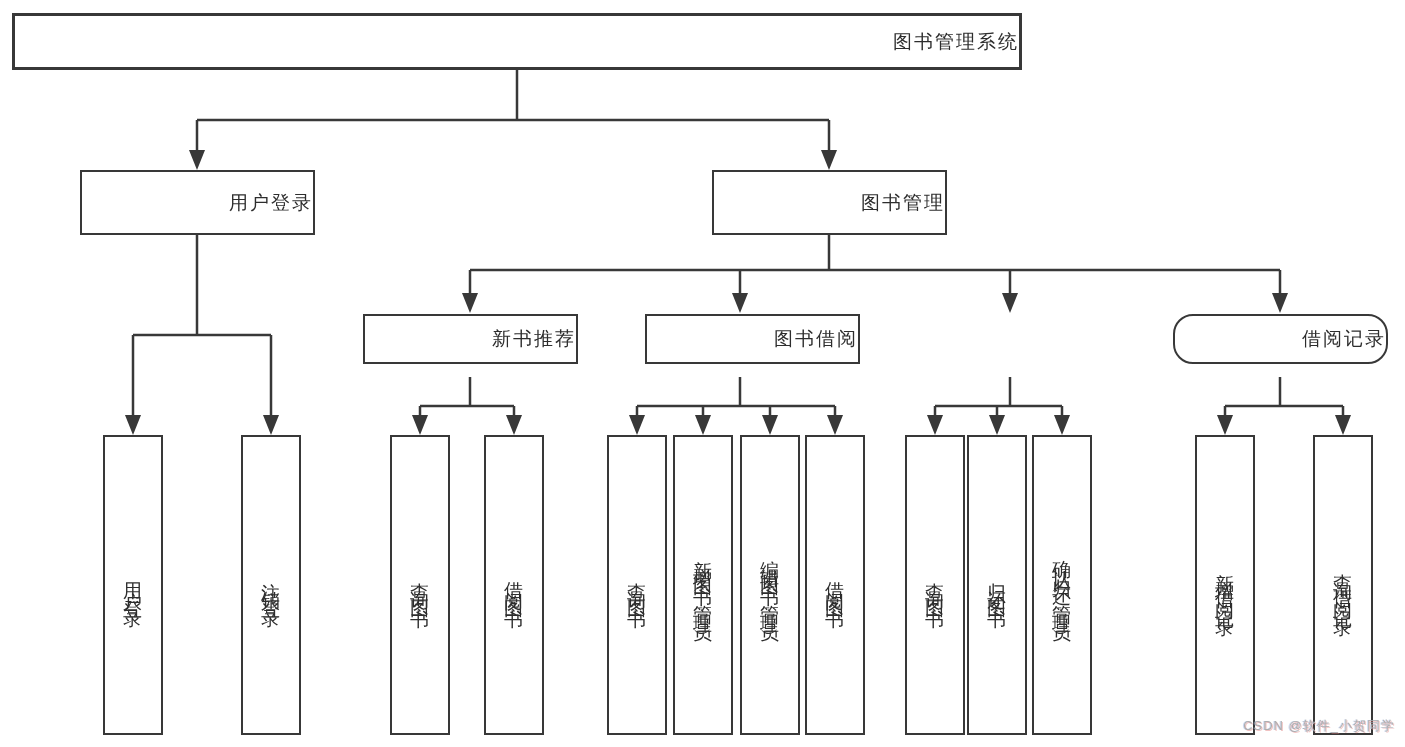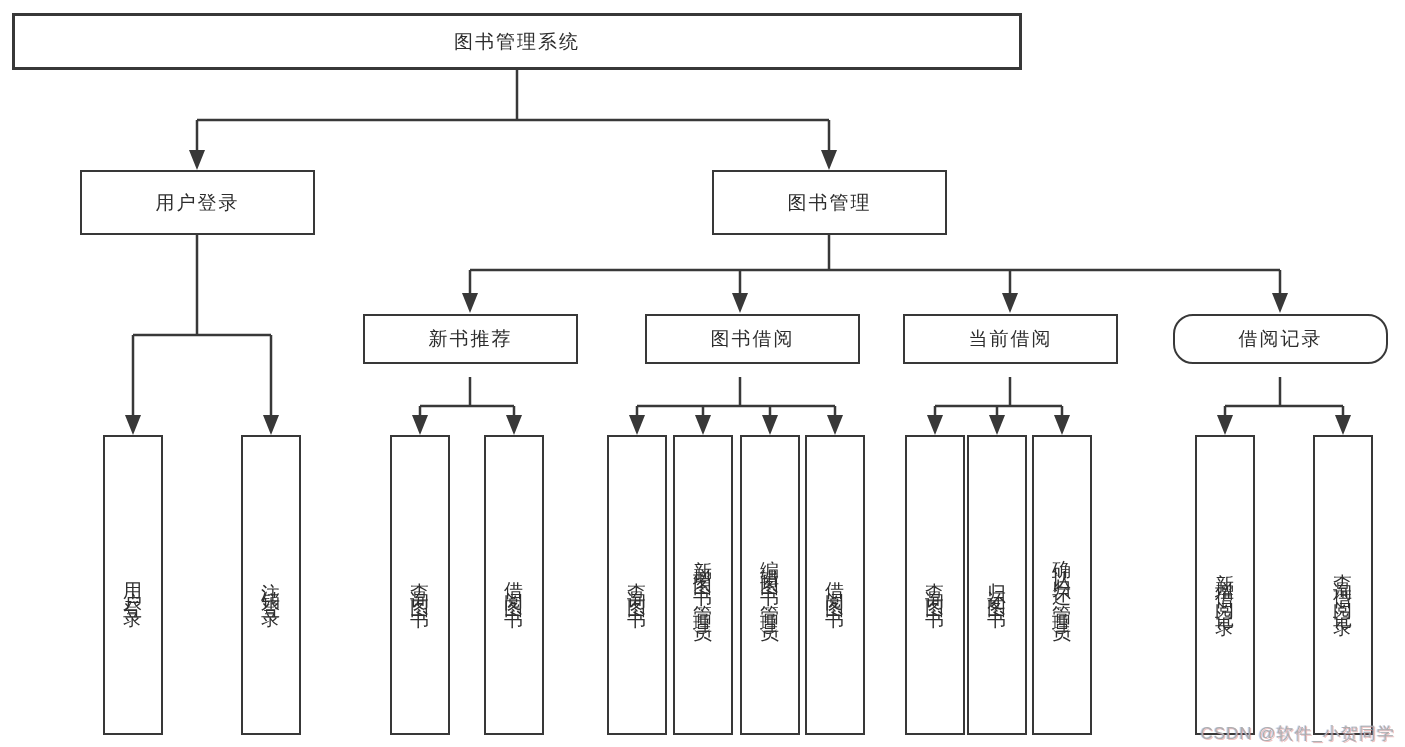--- a/index.html
+++ b/index.html
@@ -15,37 +15,37 @@
   .ahead{fill:var(--line,#383838);stroke:none;}
   .box{
     position:absolute;
     box-sizing:border-box;
     background:#fff;
     border:2px solid var(--line,#383838);
     display:flex;align-items:center;justify-content:center;
     color:var(--text,#2d2d2d);
     text-align:center;
   }
-  .box-h{font-size:19px;letter-spacing:2px;font-weight:500;}
+  .box-h{font-size:19px;letter-spacing:2px;font-weight:500;justify-content:flex-end;}
   .box-root{left:12px;top:13px;width:1010px;height:57px;border-width:3px;}
   .box-l2{top:170px;width:235px;height:65px;}
   .box-l3{top:314px;width:215px;height:50px;}
   .box-v{
     top:435px;width:60px;height:300px;
     font-size:19px;font-weight:500;
   }
   .box-v .vtext{
     writing-mode:vertical-rl;
     letter-spacing:9px;
     line-height:1;
     white-space:nowrap;
   }
   #watermark{
-    position:absolute;right:10px;bottom:2px;
-    font-size:17px;letter-spacing:1px;
+    position:absolute;right:10px;bottom:12px;
+    font-size:13px;letter-spacing:1px;
     color:var(--watermark,#aeaeae);
     text-shadow:1px 1px 0 rgba(222,120,120,.45),-1px 0 0 rgba(130,160,225,.4);
     z-index:5;
   }
 </style>
 </head>
 <body>
 
 <div id="stage">
 
@@ -95,23 +95,20 @@
   <div class="box box-h box-l2" style="left:712px;">
     <span>图书管理</span>
   </div>
 
   <div class="box box-h box-l3" style="left:363px;">
     <span>新书推荐</span>
   </div>
   <div class="box box-h box-l3" style="left:633px;margin-left:12px;">
     <span>图书借阅</span>
   </div>
-  <div class="box box-h box-l3" style="left:903px;">
-    <span>当前借阅</span>
-  </div>
   <div class="box box-l3 box-h" style="left:1173px;border-radius:20px;">
     <span>借阅记录</span>
   </div>
 
   <div class="box box-v" style="left:103px;">
     <span class="vtext">用户登录</span>
   </div>
   <div class="box box-v" style="left:241px;">
     <span class="vtext">注销登录</span>
   </div>

